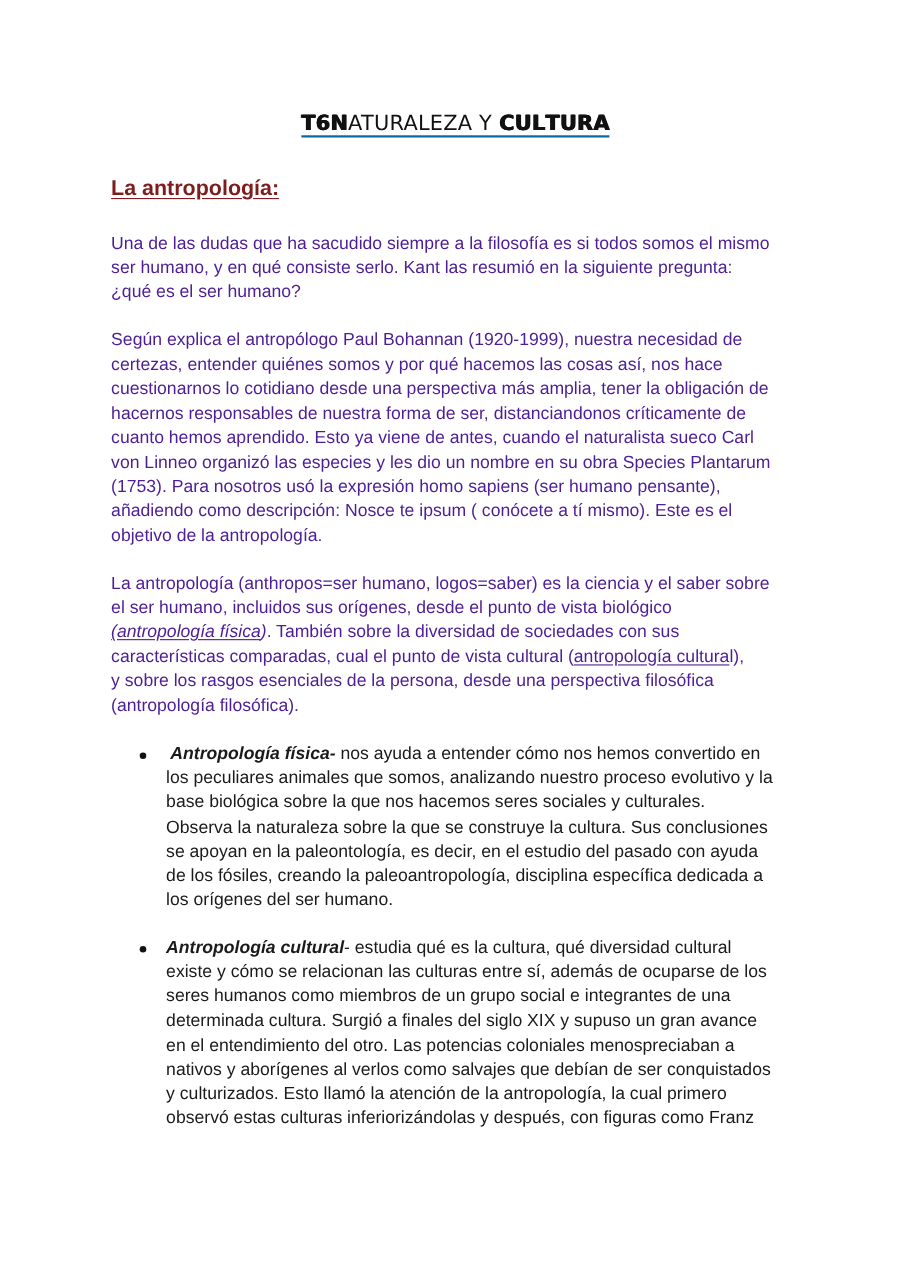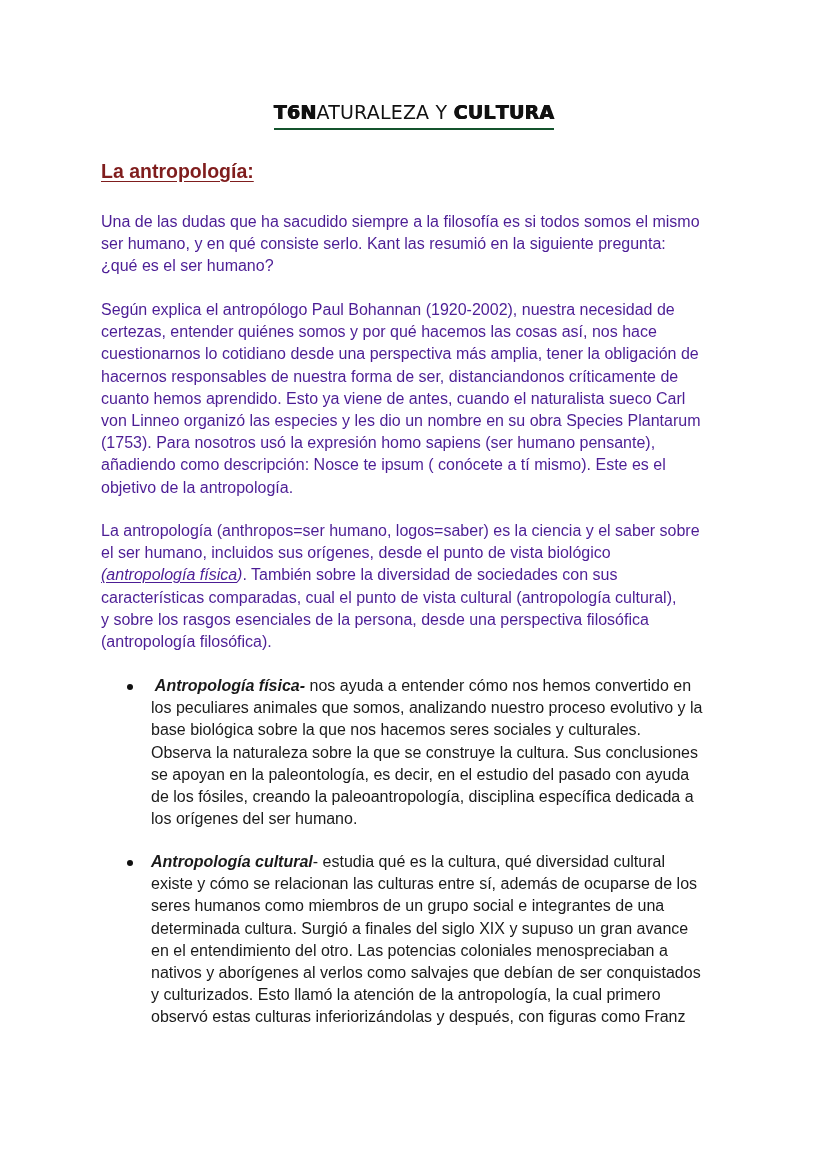--- a/index.html
+++ b/index.html
@@ -1,52 +1,52 @@
 <!DOCTYPE html>
 <html><head>
 <meta charset="utf-8">
 <style>
   html, body { margin: 0; padding: 0; background: #ffffff; }
   body { width: 828px; height: 1169px; position: relative; overflow: hidden; font-family: "Liberation Sans", sans-serif; color: #1a1a1a; }
   .page { position: absolute; left: 0; top: 0; width: 828px; height: 1169px; background: #ffffff; }
   .title { position: absolute; left: 0; width: 828px; top: 101px; text-align: center; font-family: "DejaVu Sans", sans-serif; font-weight: bold; font-size: 19px; letter-spacing: 0.2px; color: #111; }
-  .title span { border-bottom: 2px solid #14532d; padding-bottom: 5px; display: inline-block; line-height: 22px; }
+  .title span { border-bottom: 2px solid #0369a1; padding-bottom: 0; display: inline-block; line-height: 22px; }
   .title .heavy { font-weight: 900; text-shadow: 0.6px 0 0 #111, -0.3px 0 0 #111; }
   .title .light { font-weight: normal; }
   .heading { position: absolute; left: 101px; top: 160px; font-size: 19.5px; font-weight: bold; text-decoration: underline; text-underline-offset: 3px; color: #7f1d1d; }
   .para { position: absolute; left: 101px; width: 640px; font-size: 16px; line-height: 22.2px; color: #4c1d95; }
   .para .ln { display: block; white-space: nowrap; }
   .bullet-list { position: absolute; left: 101px; width: 640px; }
   .bullet { position: absolute; left: 0; width: 640px; font-size: 16px; line-height: 22.2px; }
   .bullet .dot { position: absolute; left: 26px; top: 9px; width: 6px; height: 6px; border-radius: 50%; background: #111; }
   .bullet .body { position: absolute; left: 50px; width: 600px; }
   .bullet .ln { display: block; white-space: nowrap; }
   .bi { font-weight: bold; font-style: italic; }
   .iu { font-style: italic; text-decoration: underline; text-underline-offset: 2px; }
-  .u { text-underline-offset: 2px; }
+  .u { text-decoration: underline; text-underline-offset: 2px; }
 </style>
 </head>
 <body>
 
 <div class="page">
 
   <div class="title">
     <span><span class="heavy" style="border:none;padding:0">T6 </span><span class="heavy" style="border:none;padding:0">N</span><span class="light" style="border:none;padding:0;white-space:pre">ATURALEZA Y </span><span class="heavy" style="border:none;padding:0">CUL</span><span class="heavy" style="border:none;padding:0">T</span><span class="heavy" style="border:none;padding:0">URA</span></span>
   </div>
 
   <div class="heading">La antropología:</div>
 
   <div class="para" style="top:211px">
     <span class="ln">Una de las dudas que ha sacudido siempre a la filosofía es si todos somos el mismo</span>
     <span class="ln">ser humano, y en qué consiste serlo. Kant las resumió en la siguiente pregunta:</span>
     <span class="ln">¿qué es el ser humano?</span>
   </div>
 
   <div class="para" style="top:299px">
-    <span class="ln">Según explica el antropólogo Paul Bohannan (1920-2002), nuestra necesidad de</span>
+    <span class="ln">Según explica el antropólogo Paul Bohannan (1920-1999), nuestra necesidad de</span>
     <span class="ln">certezas, entender quiénes somos y por qué hacemos las cosas así, nos hace</span>
     <span class="ln">cuestionarnos lo cotidiano desde una perspectiva más amplia, tener la obligación de</span>
     <span class="ln">hacernos responsables de nuestra forma de ser, distanciandonos  críticamente de</span>
     <span class="ln">cuanto hemos aprendido. Esto ya viene de antes, cuando el naturalista sueco Carl</span>
     <span class="ln">von Linneo organizó las especies y les dio un nombre en su obra Species Plantarum</span>
     <span class="ln">(1753). Para nosotros usó la expresión homo sapiens (ser humano pensante),</span>
     <span class="ln">añadiendo como descripción: Nosce te ipsum ( conócete a tí mismo). Este es el</span>
     <span class="ln">objetivo de la antropología.</span>
   </div>
 

